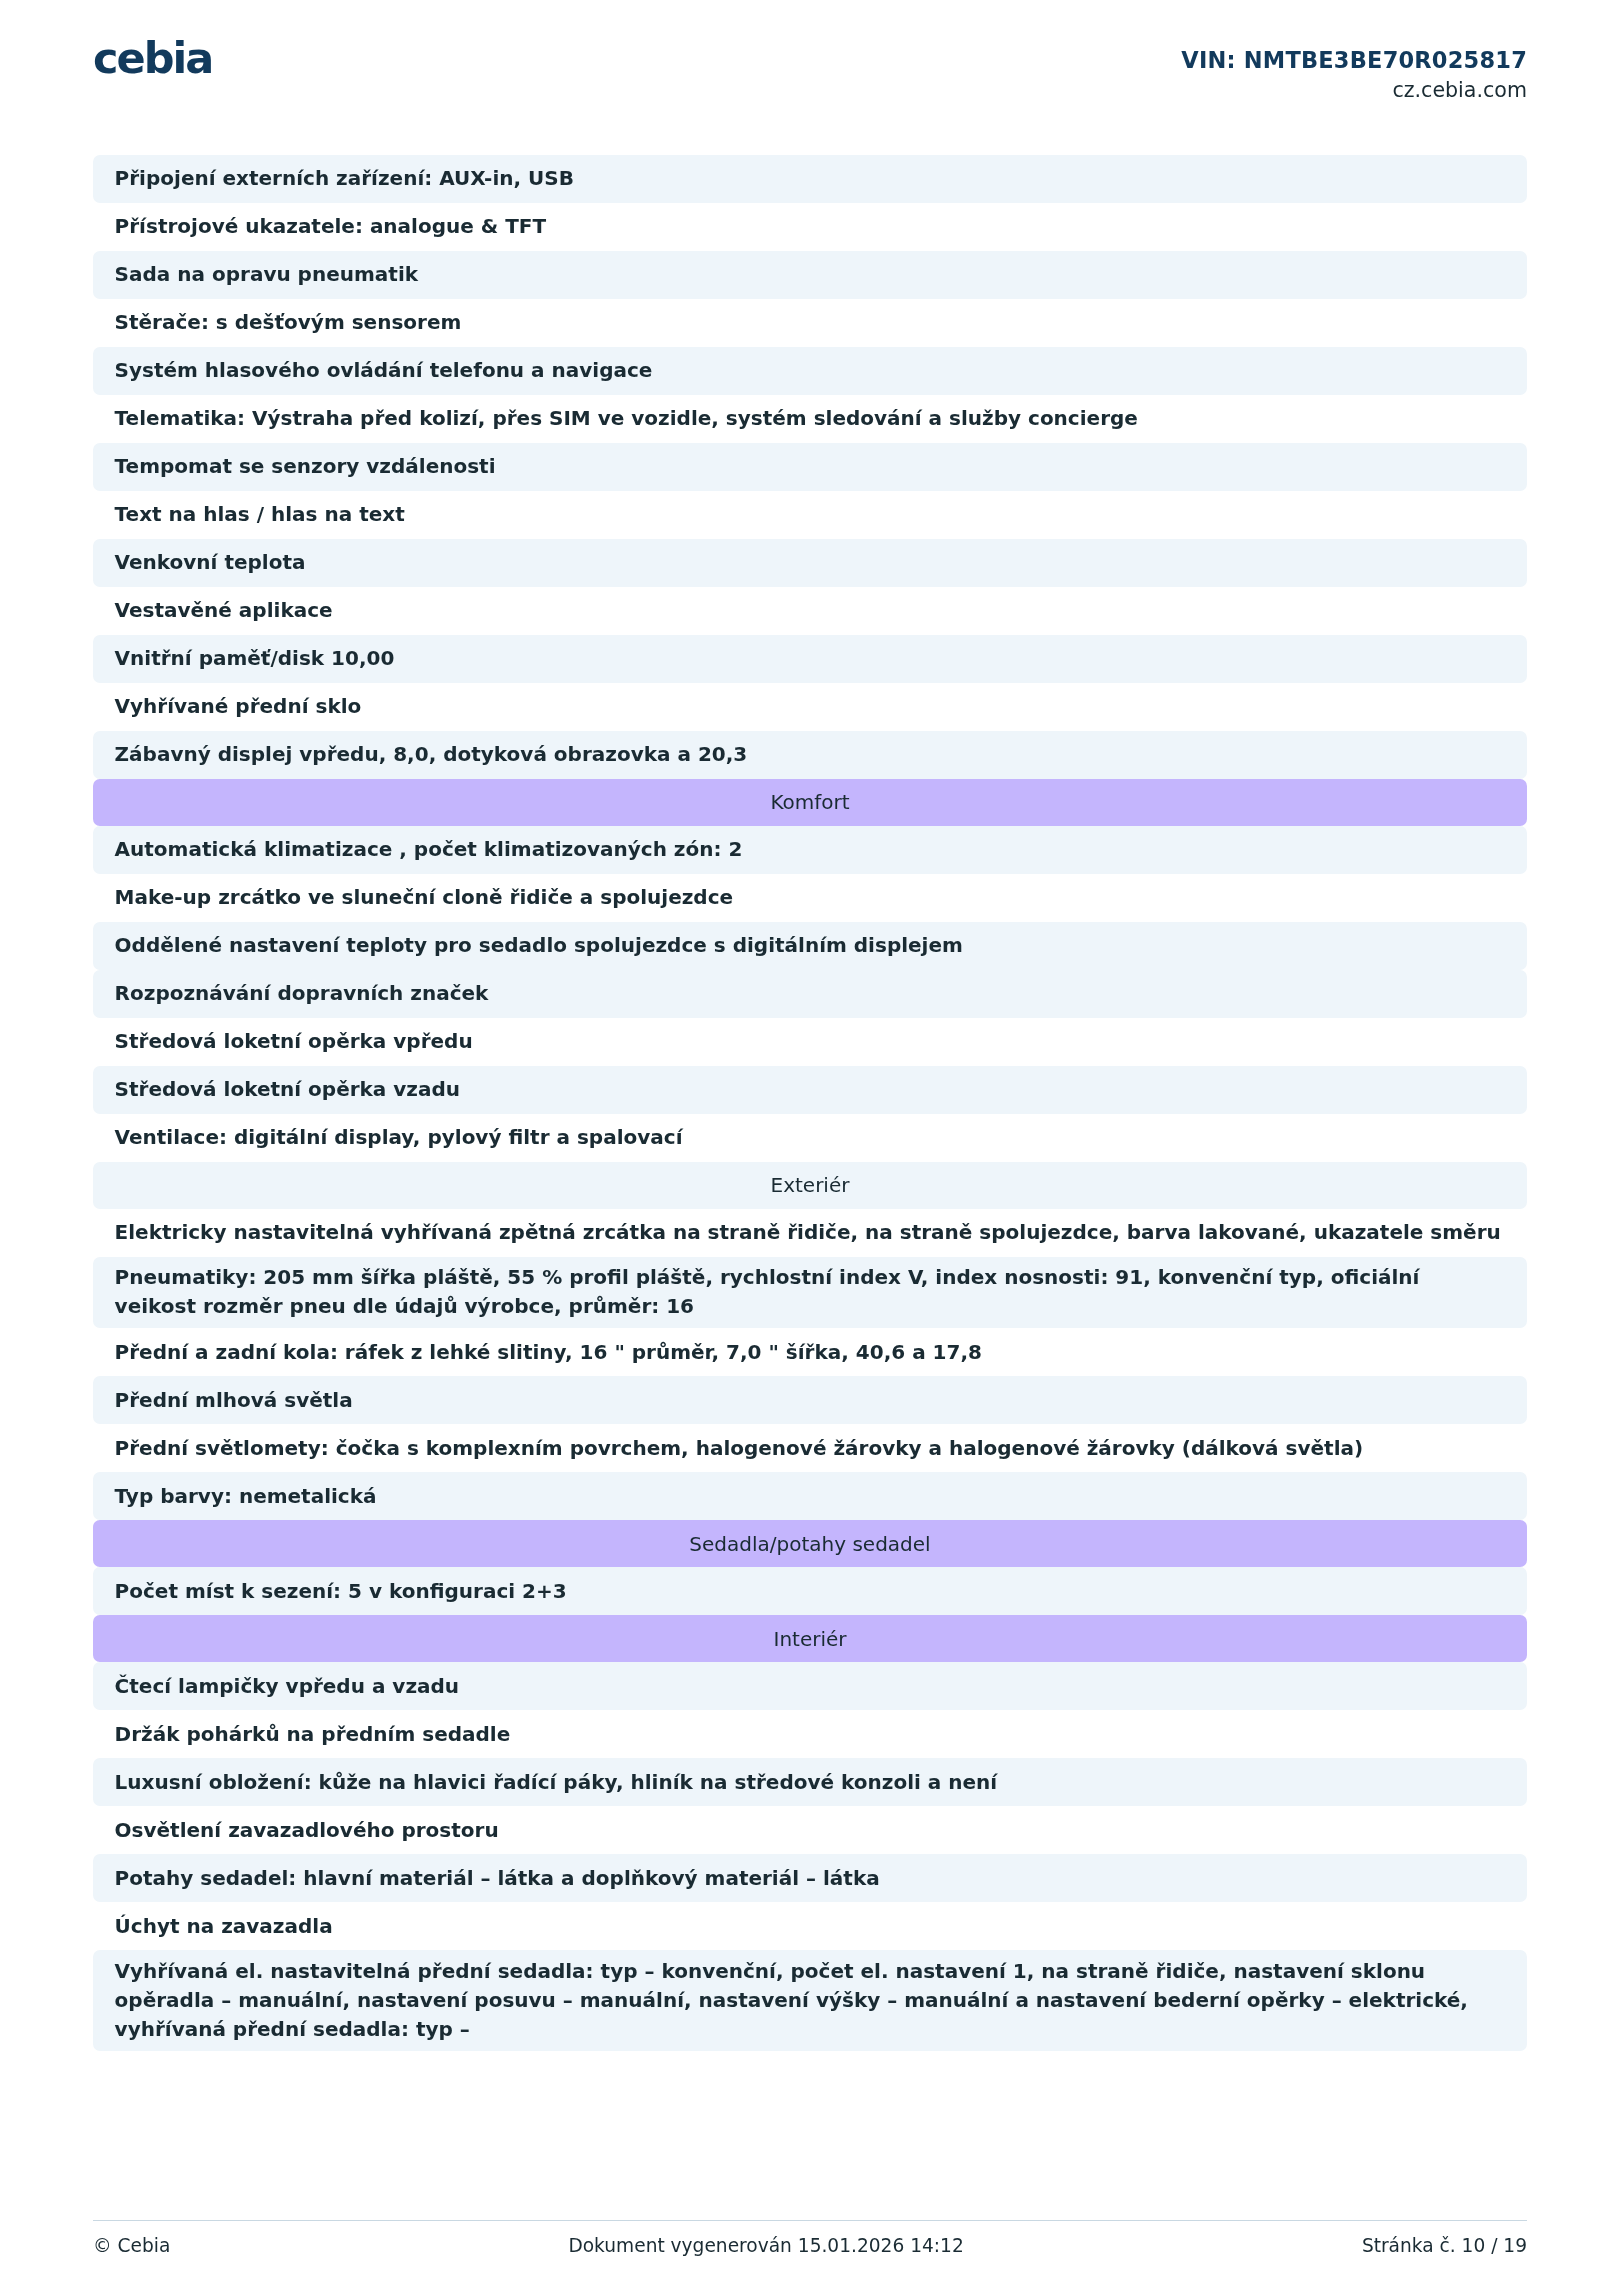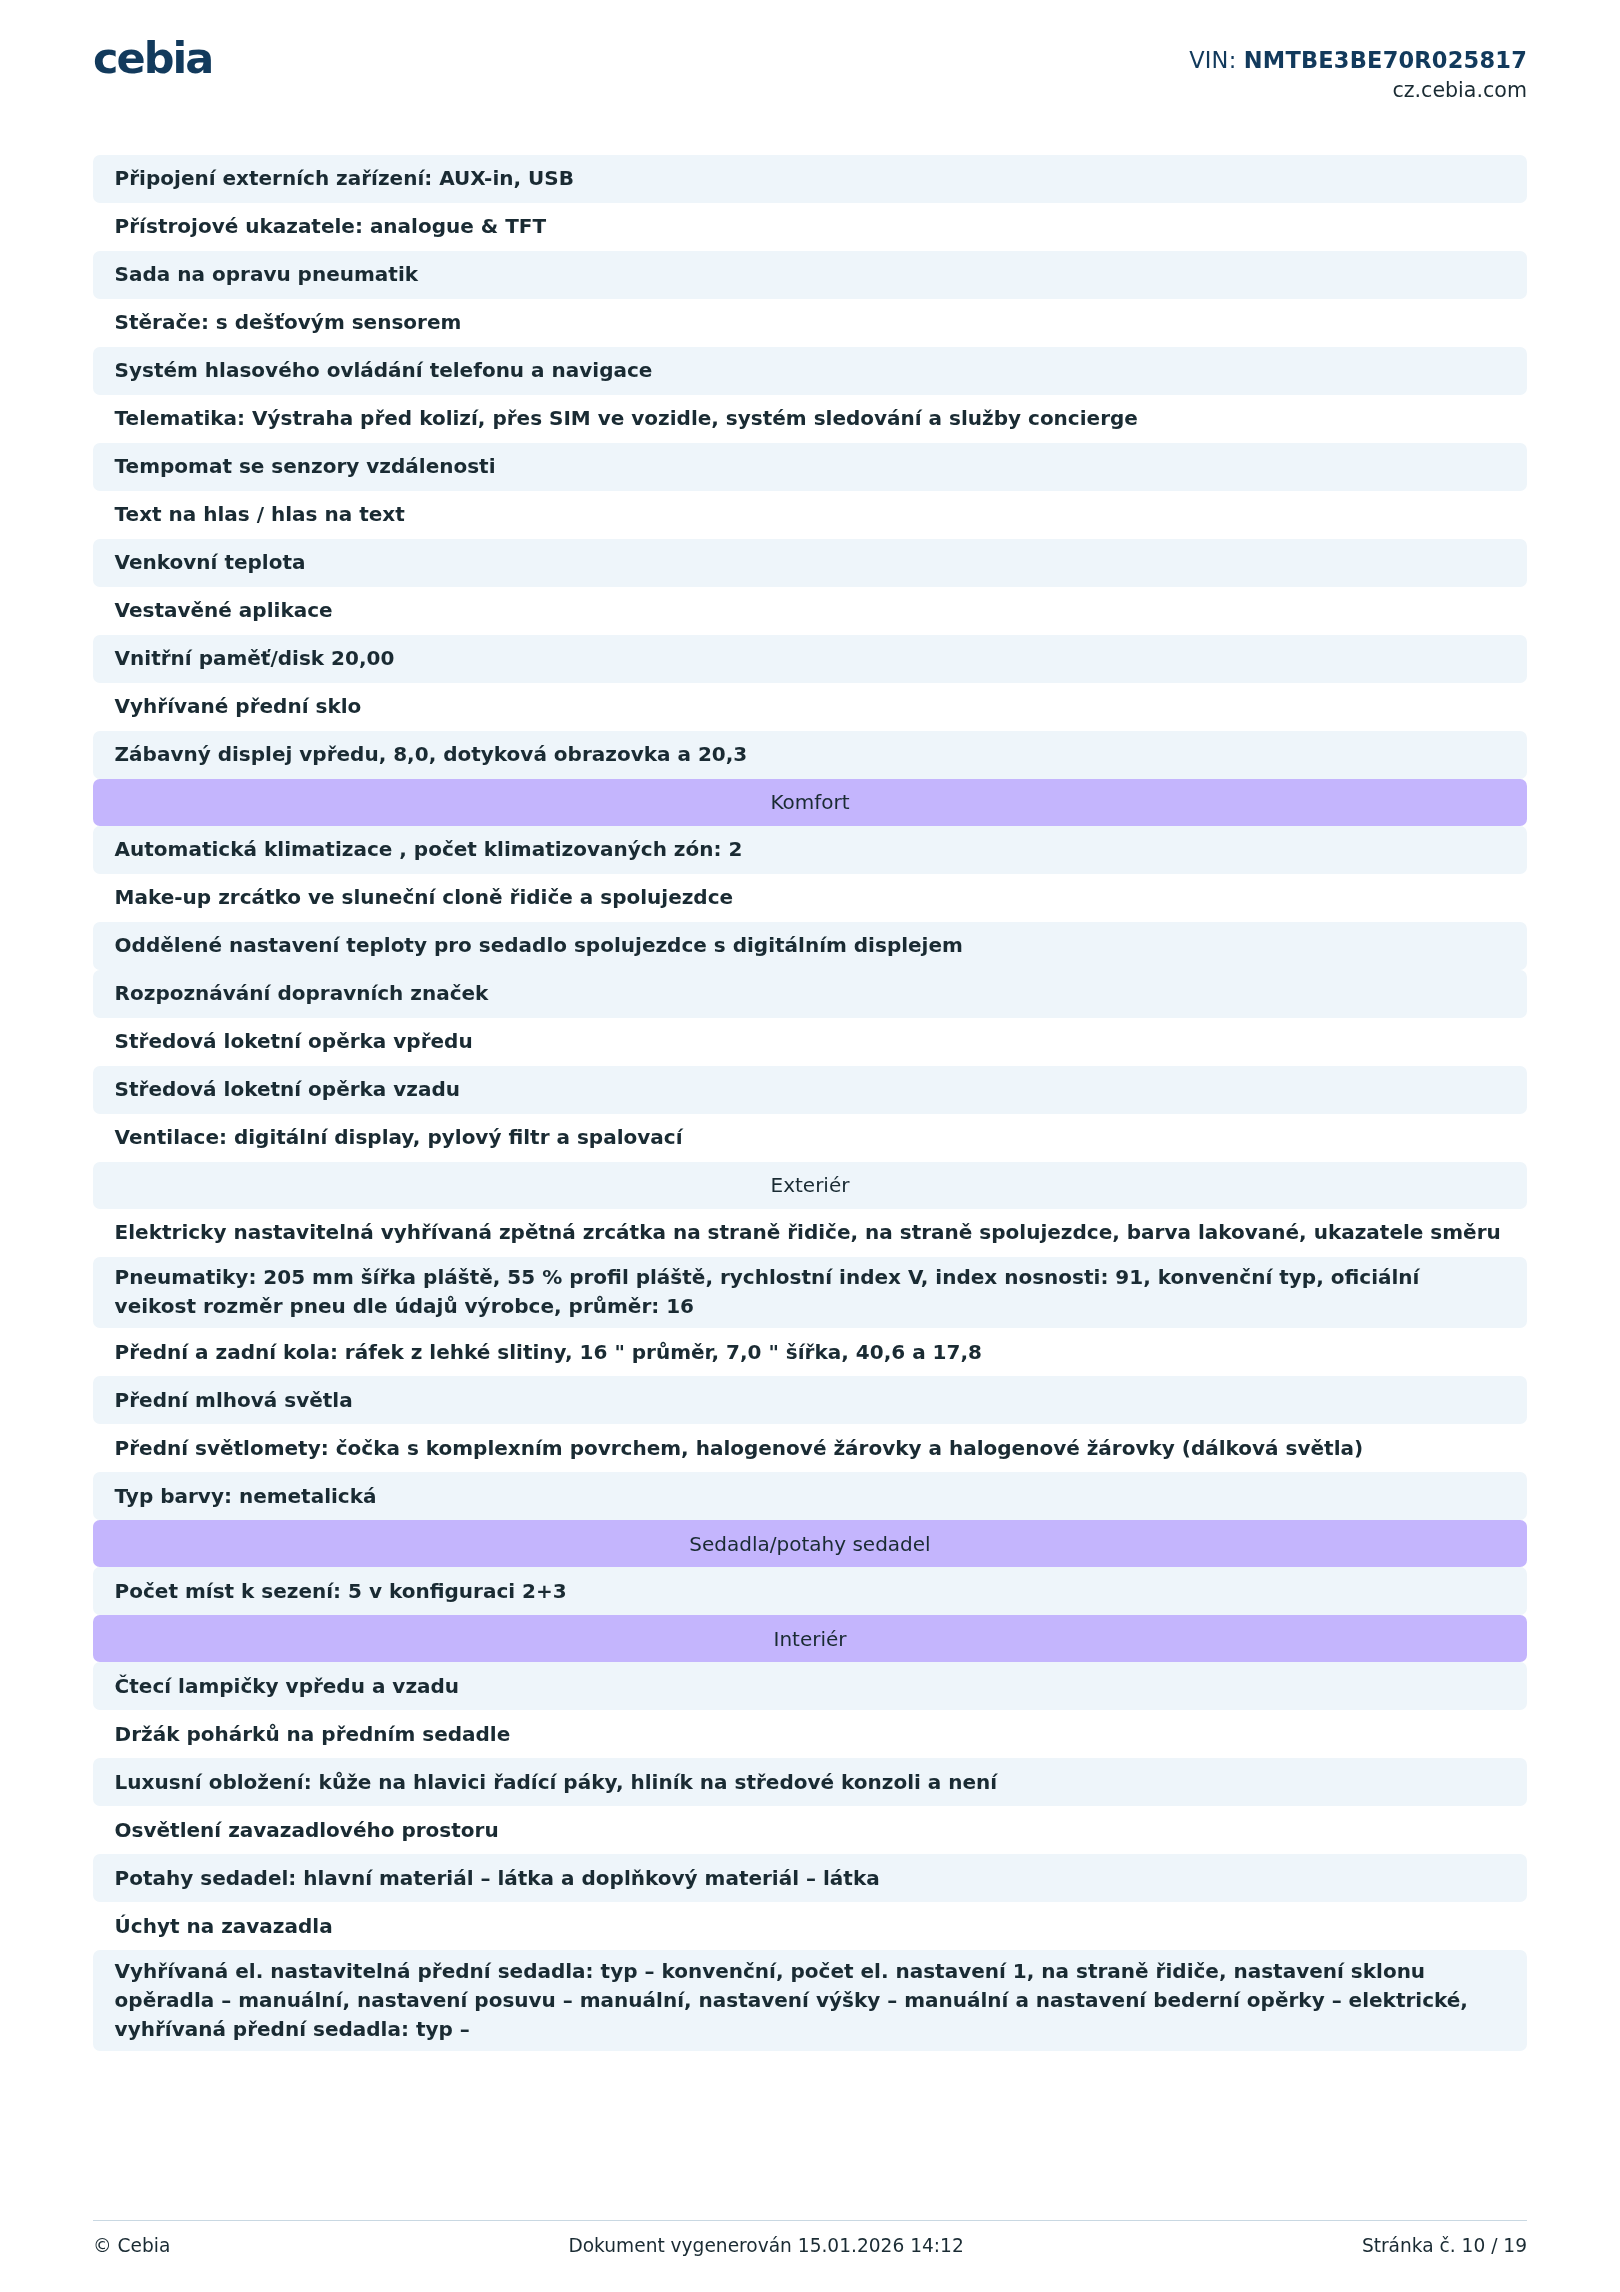--- a/index.html
+++ b/index.html
@@ -44,21 +44,21 @@
     text-align: right;
     padding-top: 17.6px;
   }
   .vin-line {
     font-size: 22.5px;
     color: #123a5c;
     font-weight: bold;
     letter-spacing: 0.2px;
   }
   .vin-line .vin-label {
-    font-weight: normal;
+    font-weight: bold;
   }
   .site-line {
     font-size: 20.6px;
     color: #1a2b33;
     margin-top: 5.9px;
   }
   
   .list {
     margin-top: 17.6px;
   }
@@ -139,21 +139,21 @@
       <div class="row alt">Připojení externích zařízení: AUX-in, USB</div>
       <div class="row plain">Přístrojové ukazatele: analogue &amp; TFT</div>
       <div class="row alt">Sada na opravu pneumatik</div>
       <div class="row plain">Stěrače: s dešťovým sensorem</div>
       <div class="row alt">Systém hlasového ovládání telefonu a navigace</div>
       <div class="row plain">Telematika: Výstraha před kolizí, přes SIM ve vozidle, systém sledování a služby concierge</div>
       <div class="row alt">Tempomat se senzory vzdálenosti</div>
       <div class="row plain">Text na hlas / hlas na text</div>
       <div class="row alt">Venkovní teplota</div>
       <div class="row plain">Vestavěné aplikace</div>
-      <div class="row alt">Vnitřní paměť/disk 20,00</div>
+      <div class="row alt">Vnitřní paměť/disk 10,00</div>
       <div class="row plain">Vyhřívané přední sklo</div>
       <div class="row alt">Zábavný displej vpředu, 8,0, dotyková obrazovka a 20,3</div>
       <div class="section white">Komfort</div>
       <div class="row alt">Automatická klimatizace , počet klimatizovaných zón: 2</div>
       <div class="row plain">Make-up zrcátko ve sluneční cloně řidiče a spolujezdce</div>
       <div class="row alt">Oddělené nastavení teploty pro sedadlo spolujezdce s digitálním displejem</div>
       <div class="row alt">Rozpoznávání dopravních značek</div>
       <div class="row plain">Středová loketní opěrka vpředu</div>
       <div class="row alt">Středová loketní opěrka vzadu</div>
       <div class="row plain">Ventilace: digitální display, pylový filtr a spalovací</div>

